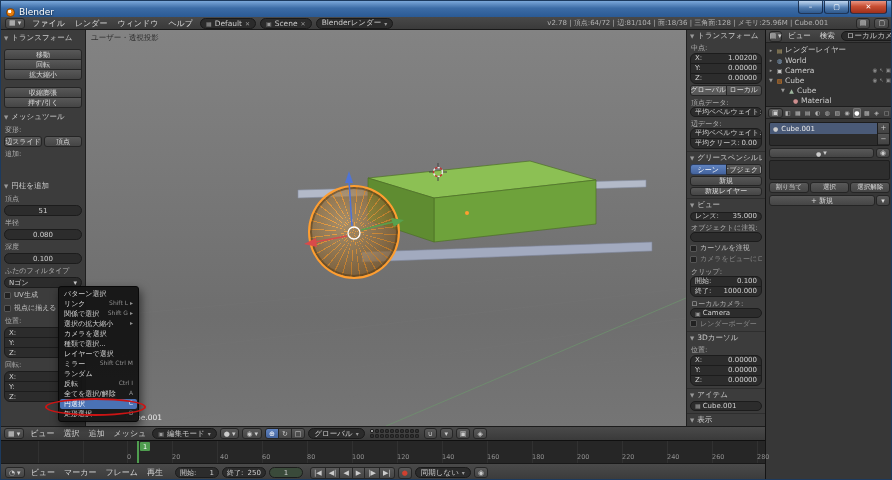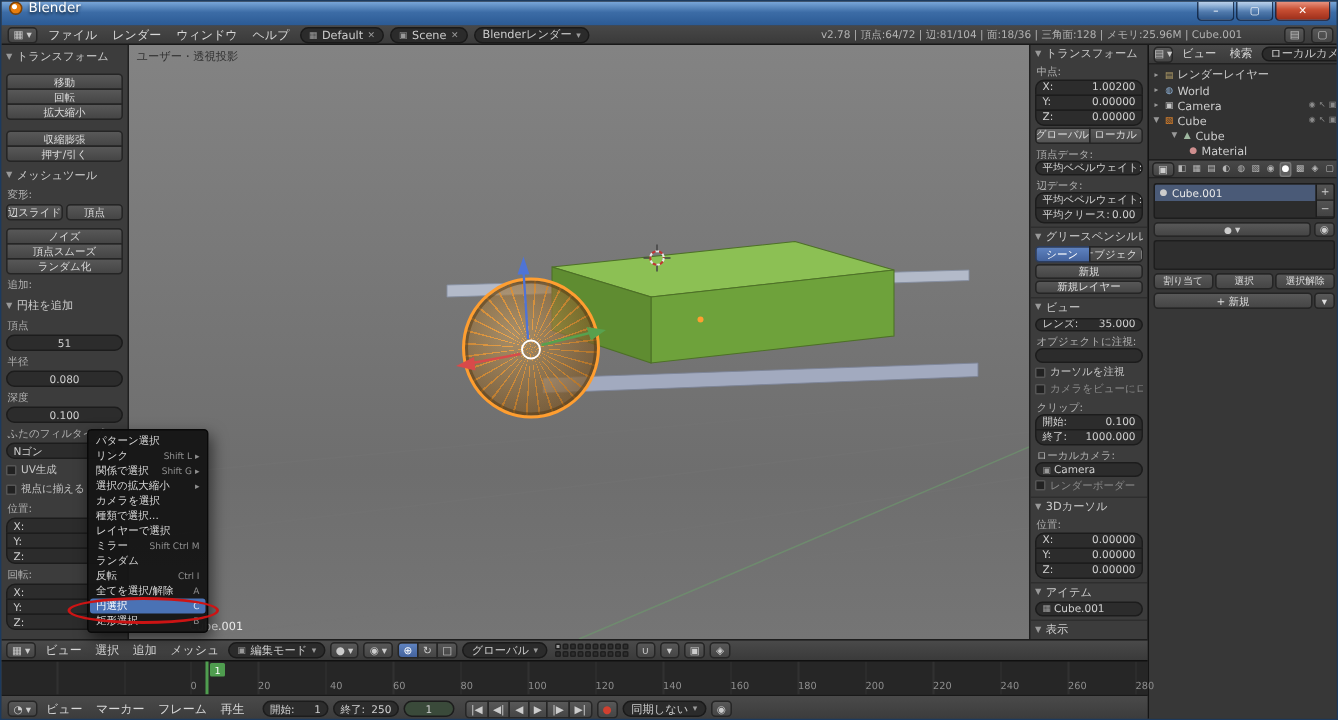--- a/index.html
+++ b/index.html
@@ -1,21 +1,21 @@
 <!DOCTYPE html>
 <html style="--accent: #4a72b5; --selection-orange: #ff9e30; --titlebar-blue: #2f64ad; --annotation-red: #cc1414; --frame-green: #4f9d4f;"><head>
 <meta charset="utf-8">
 <style>
   *{box-sizing:border-box}
   body{margin:0;background:#1d1d1d;font-family:"DejaVu Sans","Liberation Sans",sans-serif}
   #app{position:relative;width:892px;height:480px;background:#3c3c3c;overflow:hidden;font-size:8px;color:#d4d4d4;border:1px solid #1c3a5e}
   .flex{display:flex;align-items:center}
 
   
-  .titlebar{position:absolute;left:0;top:0;width:892px;height:16px;background:linear-gradient(#7ba8da,#3c6ca6 45%,#2b5a94);display:flex;align-items:flex-start;gap:4px;padding:0 5px}
+  .titlebar{position:absolute;left:0;top:0;width:892px;height:16px;background:linear-gradient(#7ba8da,#3c6ca6 45%,#2b5a94);display:flex;align-items:flex-end;gap:4px;padding:0 5px}
   .logo{width:9px;height:9px;border-radius:50%;background:radial-gradient(circle at 38% 35%,#fff 0 22%,#e87d0d 32%);border:1px solid #7c4206}
   .title-text{font-size:9px;color:#fff;text-shadow:0 1px 2px #123}
   .winctl{position:absolute;right:6px;top:0;display:flex}
   .wbtn{width:25px;height:13px;border:1px solid rgba(15,35,65,.85);border-top:none;background:linear-gradient(rgba(255,255,255,.5),rgba(255,255,255,.14) 45%,rgba(40,70,110,.3));color:#fff;font-size:7px;display:flex;align-items:center;justify-content:center;border-radius:0 0 3px 3px;margin-left:1px}
   .wbtn.close{width:37px;background:linear-gradient(#ea9683,#c84f33 45%,#9e2f1b)}
 
   
   .topbar{position:absolute;left:0;top:16px;width:892px;height:13px;background:linear-gradient(#484848,#3a3a3a);border-bottom:1px solid #191919;display:flex;align-items:center;gap:4px;padding:0 4px}
   .mtxt{color:#d8d8d8;font-size:8px;padding:0 3px;white-space:nowrap}
   .dd{background:#2b2b2b;border:1px solid #1a1a1a;border-radius:7px;height:11px;display:flex;align-items:center;gap:3px;padding:0 5px;color:#ccc;font-size:7.5px;white-space:nowrap}
@@ -102,21 +102,21 @@
   .ruler{position:absolute;left:0;top:439px;width:764px;height:23px;background:#262626;border-top:1px solid #101010;z-index:15;background-image:repeating-linear-gradient(90deg,rgba(255,255,255,.05) 0 1px,transparent 1px 45px);background-position:126px 0}
   .rnum{position:absolute;top:12px;font-size:6.5px;color:#8f8f8f}
   .cfline{position:absolute;top:0;bottom:0;width:2px;background:var(--frame-green)}
   .cfbox{position:absolute;top:1px;min-width:10px;padding:0 2px;height:9px;background:var(--frame-green);color:#fff;font-size:6.5px;display:flex;align-items:center;justify-content:center;border-radius:1px}
   .theader{position:absolute;left:0;top:462px;width:764px;height:18px;background:linear-gradient(#4a4a4a,#3a3a3a);border-top:1px solid #191919;display:flex;align-items:center;gap:3px;padding:0 4px;z-index:16}
   .theader .fld{min-width:44px}
   .rec{color:#d04030}
 
   
   .ctx{position:absolute;left:57px;top:285px;width:81px;background:rgba(22,22,22,.97);border:1px solid #090909;border-radius:3px;padding:2px 1px;z-index:50;box-shadow:2px 4px 10px rgba(0,0,0,.55)}
-  .ci{height:10px;display:flex;align-items:center;padding:0 4px;font-size:7px;color:#d8d8d8;border-radius:2px;white-space:nowrap;overflow:hidden}
+  .ci{height:10px;display:flex;padding:0 4px;font-size:7px;color:#d8d8d8;border-radius:2px;white-space:nowrap;overflow:hidden}
   .ci .sc{margin-left:auto;color:#8f8f8f;font-size:6px;padding-left:3px}
   .ci .sub{color:#8f8f8f;font-size:6px;padding-left:2px}
   .ci.hl{background:var(--accent);color:#fff}
   .ci.hl .sc{color:#dde6f5}
   .ann{position:absolute;left:44px;top:397px;width:101px;height:18px;border:2px solid var(--annotation-red);border-radius:50%;z-index:60}
 </style>
 </head>
 <body>
 
 <div id="app">
@@ -175,27 +175,22 @@
     </div>
     <div class="sh-hdr" style="margin-top:2px">
         <span class="t">▼</span>
         <span>メッシュツール</span>
       </div>
     <div class="lbl">変形:</div>
     <div class="pair">
       <div class="btn">辺スライド</div>
       <div class="btn">頂点</div>
     </div>
-    <div class="grp">
-      <div class="btn">ノイズ</div>
-      <div class="btn">頂点スムーズ</div>
-      <div class="btn">ランダム化</div>
-    </div>
     <div class="lbl">追加:</div>
-    <div class="sh-hdr" style="margin-top:2px">
+    <div class="sh-hdr" style="margin-top:20px">
         <span class="t">▼</span>
         <span>円柱を追加</span>
       </div>
     <div class="lbl">頂点</div>
     <div class="fld center">51</div>
     <div class="lbl">半径</div>
     <div class="fld center">0.080</div>
     <div class="lbl">深度</div>
     <div class="fld center">0.100</div>
     <div class="lbl">ふたのフィルタイプ</div>

